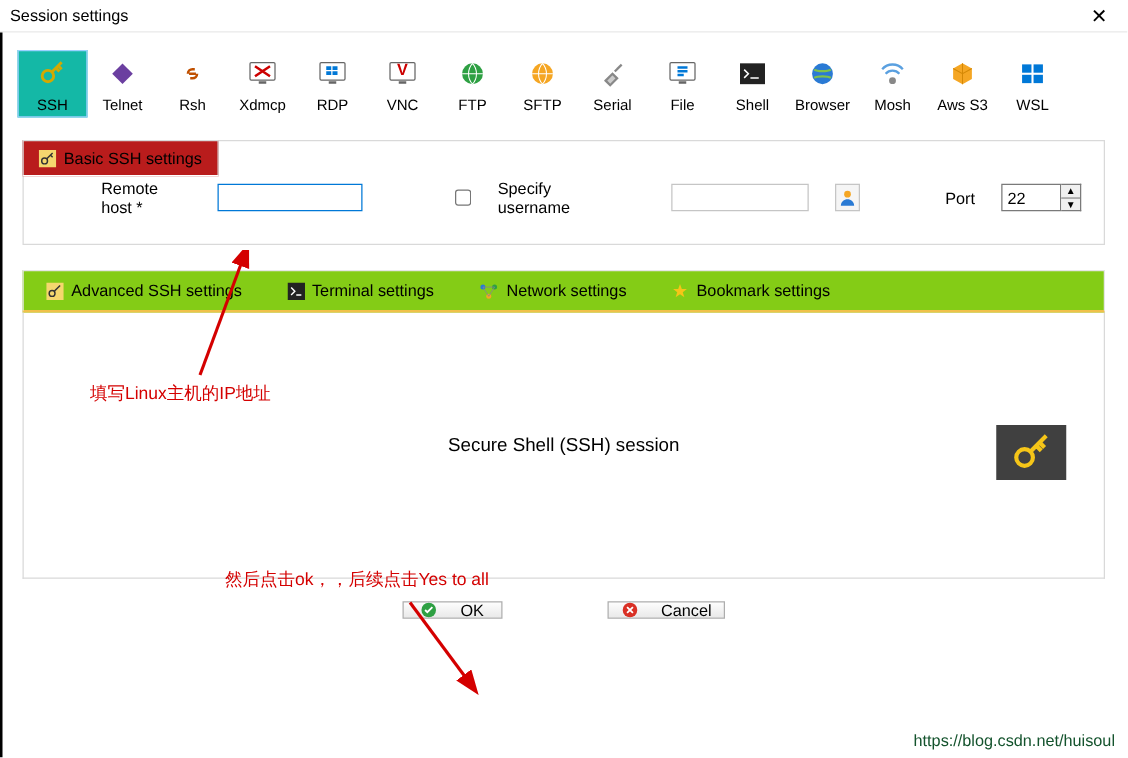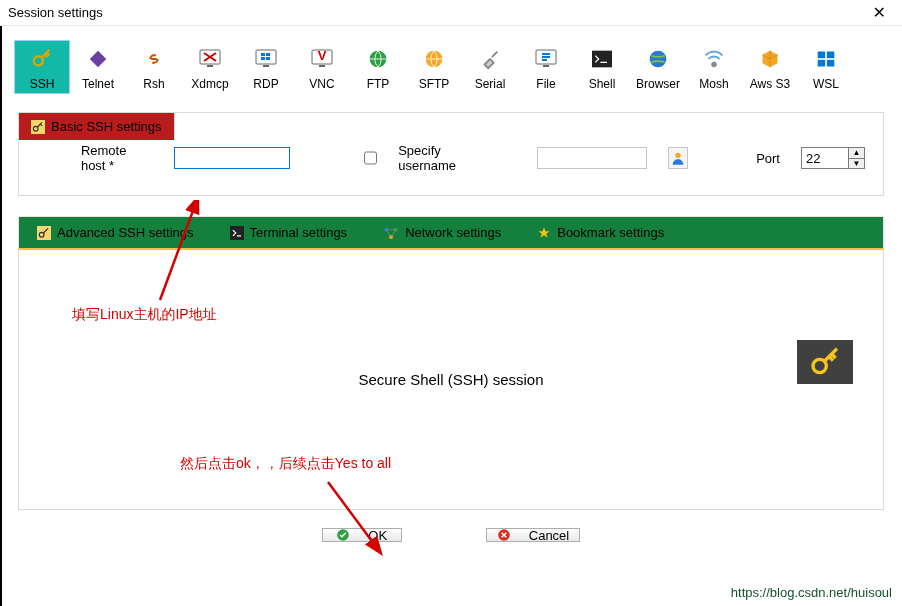--- a/index.html
+++ b/index.html
@@ -22,24 +22,24 @@
 .user-input { width: 110px; height: 22px; border: 1px solid #c5c5c5; padding: 0 4px; }
 .port-input { width: 48px; height: 22px; border: 1px solid #7a7a7a; padding: 0 4px; text-align: left; }
 .chk { width: 14px; height: 14px; }
 .gap1 { width: 36px; }
 .gap2 { width: 30px; }
 .avatar-btn { width: 22px; height: 22px; border: 1px solid #c5c5c5; background: #f5f5f5; display: flex; align-items: center; justify-content: center; cursor: pointer; }
 .spinner { display:flex; flex-direction:column; border:1px solid #7a7a7a; border-left:none; height:22px; width:16px;}
 .spinner div{flex:1; display:flex; align-items:center; justify-content:center; font-size:8px; cursor:pointer; background:#f0f0f0;}
 .spinner div:first-child{border-bottom:1px solid #7a7a7a;}
 
-.adv-tabs { margin: 20px 18px 0 18px; display: flex; border-bottom: 2px solid #f0c14b; background:#15803d; border-top:1px solid #e5e5e5; border-left:1px solid #e5e5e5; border-right:1px solid #e5e5e5;}
+.adv-tabs { margin: 20px 18px 0 18px; display: flex; border-bottom: 2px solid #f0c14b; background:#84cc16; border-top:1px solid #e5e5e5; border-left:1px solid #e5e5e5; border-right:1px solid #e5e5e5;}
 .adv-tab { padding: 8px 18px; display: flex; align-items: center; gap: 6px; cursor: pointer; font-size: 13px; }
 
-.content { margin: 0 18px; border: 1px solid #d9d9d9; border-top:none; height: 260px; position: relative; display:flex; align-items:center; justify-content:center;}
+.content { margin: 0 18px; border: 1px solid #d9d9d9; border-top:none; height: 213px; position: relative; display:flex; align-items:center; justify-content:center;}
 .session-label { font-size: 15px; }
 .key-badge { position: absolute; right: 30px; top: 90px; width: 56px; height: 44px; background: #404040; display:flex; align-items:center; justify-content:center;}
 
 .buttons { display: flex; justify-content: center; gap: 84px; padding: 18px 0; }
 .btn { min-width: 80px; height: 14px; border: 1px solid #adadad; background: linear-gradient(#fdfdfd,#e9e9e9); display: flex; align-items: center; justify-content: center; gap: 18px; cursor: pointer; font-size: 13px; padding: 0 10px;}
 
 .anno { position: absolute; color: #d40000; font-size: 14px; font-family: "Microsoft YaHei","SimSun",sans-serif; pointer-events:none;}
 .arrow1 { position:absolute; left:150px; top:200px; pointer-events:none;}
 .arrow2 { position:absolute; left:318px; top:476px; pointer-events:none;}
 

